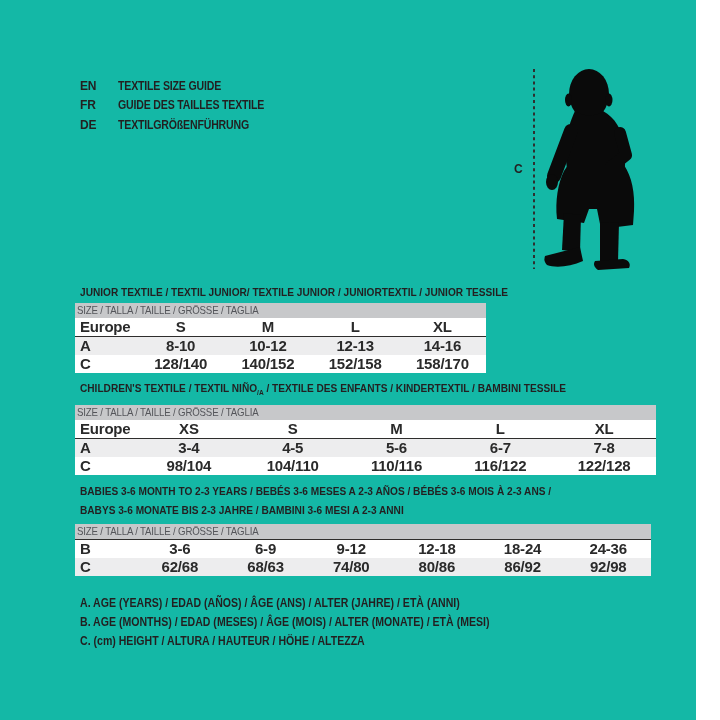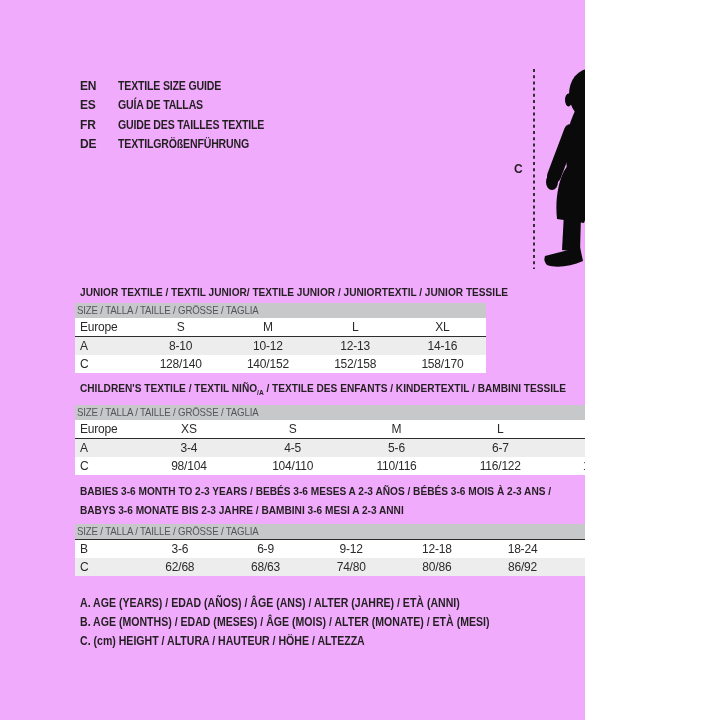--- a/index.html
+++ b/index.html
@@ -1,17 +1,17 @@
 <!DOCTYPE html>
 <html><head>
 <meta charset="utf-8">
 <style>
   html,body{margin:0;padding:0;background:#fff;}
   .canvas{
-    position:relative;width:585px;height:720px;background:#f0abfc;
+    position:relative;width:696px;height:720px;background:#14b8a6;
     font-family:"Liberation Sans",sans-serif;color:#231f20;overflow:hidden;
   }
   
   .cond{display:inline-block;transform:scaleX(0.88);transform-origin:0 50%;white-space:nowrap;}
 
   
   .langs{position:absolute;left:80px;top:76px;font-weight:bold;font-size:12px;letter-spacing:-0.2px;}
   .lang-row{display:flex;height:19.5px;align-items:center;}
   .lang-code{width:38px;}
 
@@ -28,42 +28,38 @@
   .sub{font-size:7.5px;vertical-align:sub;}
 
   
   .tbl{position:absolute;background:#fff;}
   .sec1 .tbl{left:75px;top:303px;width:411px;}
   .sec2 .tbl{left:75px;top:405px;width:581px;}
   .sec3 .tbl{left:75px;top:524px;width:576px;}
   .tbl-bar{height:15px;background:#c7c8ca;color:#54555a;font-size:11px;line-height:15px;
            padding-left:2px;letter-spacing:-0.2px;}
   .sec3 .tbl-bar{border-bottom:1px solid #2e2d2c;}
-  .t-row{display:flex;height:18px;font-size:12px;line-height:18px;letter-spacing:-0.2px;color:#2a2a2a;}
+  .t-row{display:flex;height:18px;font-size:15px;line-height:18px;letter-spacing:-0.2px;color:#2a2a2a;font-weight:bold;}
   .sec1 .t-row:nth-child(1),.sec2 .t-row:nth-child(1){border-bottom:1px solid #2e2d2c;}
   .t-row:nth-child(2){background:#ededee;}
   .t-label{width:57px;padding-left:5px;}
   .t-cell{flex:1;text-align:center;}
 
   
   .footnotes{position:absolute;left:80px;top:594px;font-weight:bold;font-size:12px;line-height:19.2px;}
 </style>
 </head>
 <body>
 
 <div class="canvas">
 
   <div class="langs">
     <div class="lang-row">
       <span class="lang-code">EN</span>
       <span class="cond">TEXTILE SIZE GUIDE</span>
-    </div>
-    <div class="lang-row">
-      <span class="lang-code">ES</span>
-      <span class="cond">GUÍA DE TALLAS</span>
     </div>
     <div class="lang-row">
       <span class="lang-code">FR</span>
       <span class="cond">GUIDE DES TAILLES TEXTILE</span>
     </div>
     <div class="lang-row">
       <span class="lang-code">DE</span>
       <span class="cond">TEXTILGRÖßENFÜHRUNG</span>
     </div>
   </div>

